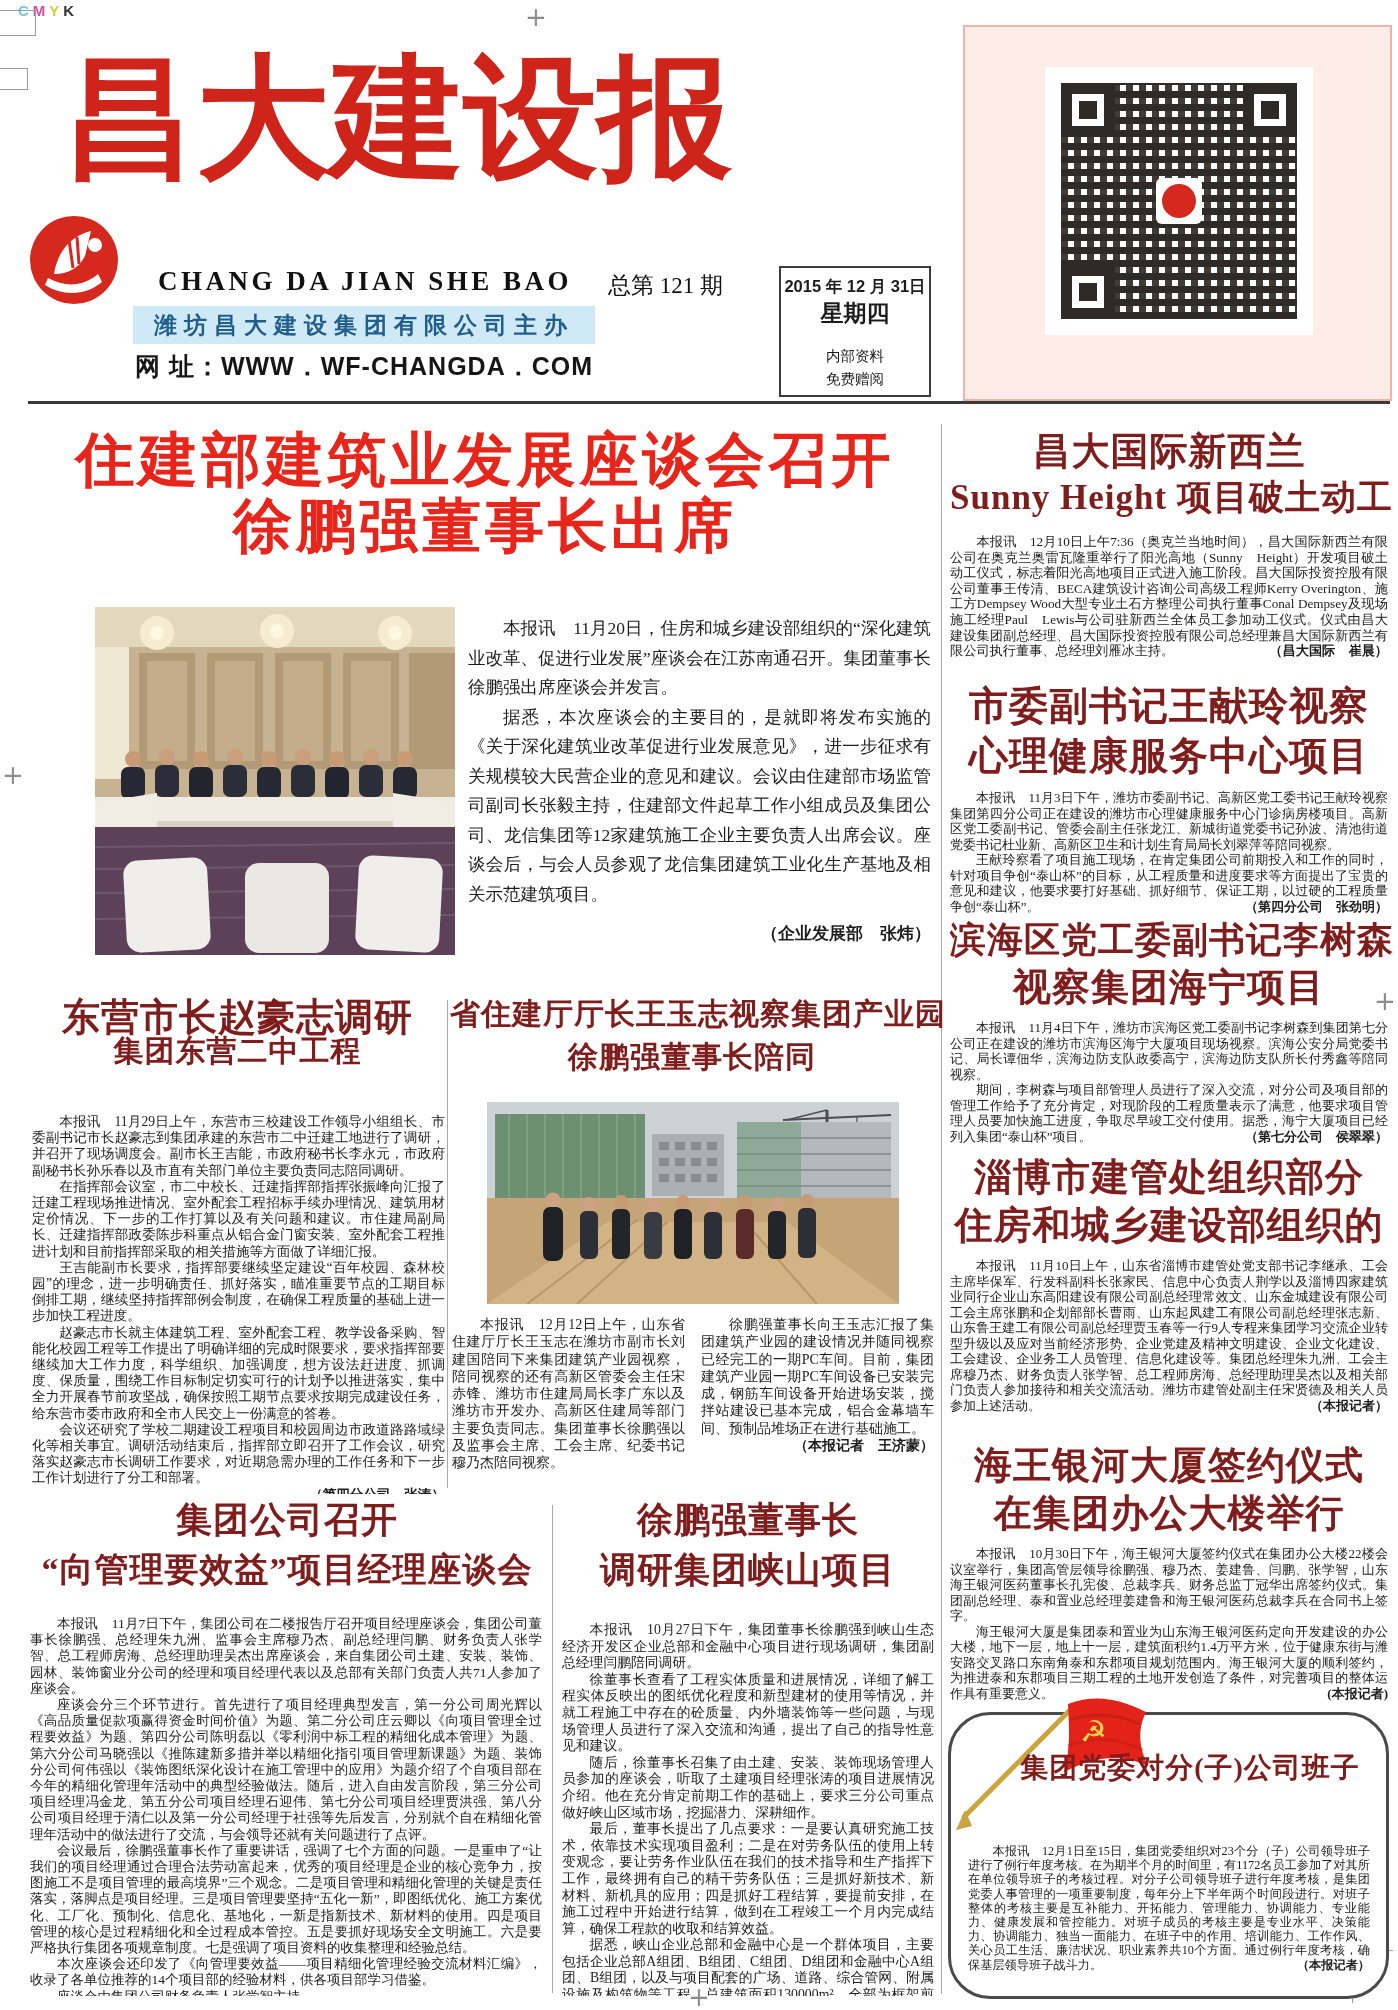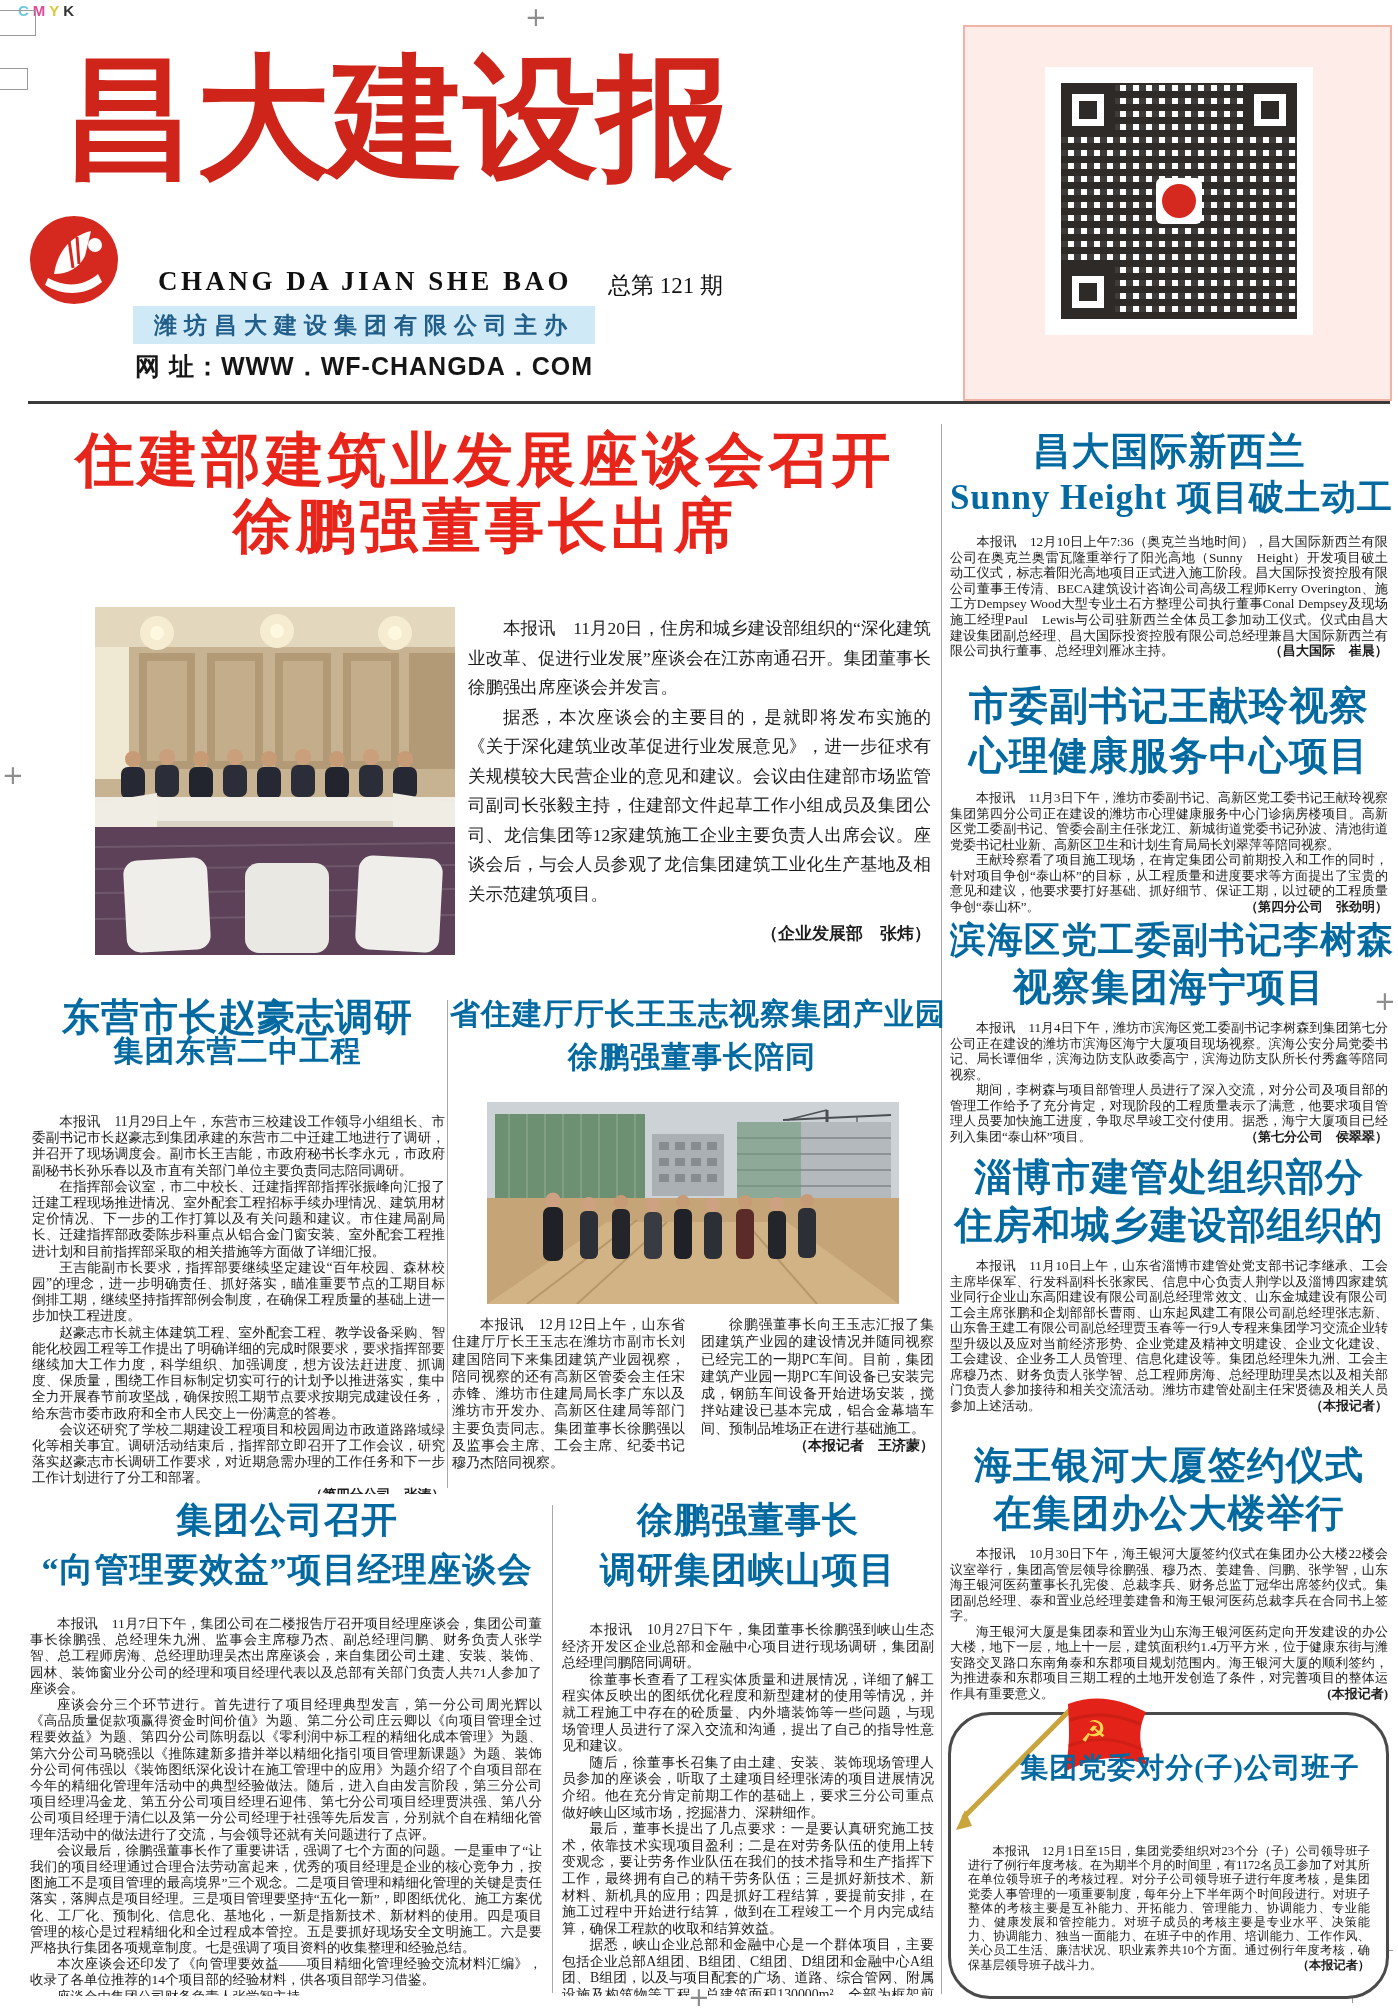--- a/index.html
+++ b/index.html
@@ -5,21 +5,21 @@
   html,body{margin:0;padding:0;background:#ffffff;}
   #page{position:relative;width:1398px;height:2010px;background:#fff;overflow:hidden;
         font-family:"Liberation Serif","DejaVu Serif",serif;color:#1c1c1c;}
   .abs{position:absolute;}
   .sans{font-family:"Liberation Sans","DejaVu Sans",sans-serif;}
   .serif{font-family:"Liberation Serif","DejaVu Serif",serif;}
   .center{text-align:center;}
   .jt{text-align:justify;}
   .bp{margin:0;text-indent:2em;}
   .byline{text-align:right;font-weight:bold;}
-  .art-title{font-family:"Liberation Serif","DejaVu Serif",serif;font-weight:bold;color:#0369a1;
+  .art-title{font-family:"Liberation Serif","DejaVu Serif",serif;font-weight:bold;color:#7f1d1d;
              text-align:center;line-height:1.15;letter-spacing:1px;white-space:nowrap;}
   .vline{position:absolute;width:1px;background:#a8a8a8;}
   .plus{position:absolute;color:#8d8d8d;font-family:"DejaVu Sans",sans-serif;font-size:26px;line-height:1;}
   
   #masthead-title{font-family:"DejaVu Sans","Liberation Sans",sans-serif;font-weight:900;color:#cf241a;
     font-size:134px;line-height:180px;letter-spacing:0px;transform:skewX(-3deg) scaleY(1.05);
     transform-origin:left top;white-space:nowrap;}
   #band{background:#cfe9f6;display:flex;align-items:center;justify-content:center;}
   #band span{color:#215e89;font-weight:bold;font-size:23px;letter-spacing:7px;}
   #datebox{border:2px solid #3c3c3c;background:#fff;text-align:center;}
@@ -72,20 +72,26 @@
   </div>
 
   <div class="abs serif center" style="left:130px;top:266px;width:470px;font-weight:bold;font-size:27px;letter-spacing:3.5px;color:#111;">CHANG DA JIAN SHE BAO</div>
   <div class="abs serif" style="left:608px;top:270px;width:160px;font-size:23px;color:#111;">总第 121 期</div>
 
   <div id="band" class="abs" style="left:133px;top:306px;width:462px;height:38px;">
     <span>潍坊昌大建设集团有限公司主办</span>
   </div>
   <div class="abs sans center" style="left:133px;top:350px;width:462px;font-weight:bold;font-size:25px;letter-spacing:1px;color:#161616;">网 址：WWW．WF-CHANGDA．COM</div>
 
+  <div id="datebox" class="abs sans" style="left:779px;top:266px;width:148px;height:127px;">
+    <div style="font-weight:bold;font-size:16.5px;margin-top:8px;">2015 年 12 月 31日</div>
+    <div style="font-weight:bold;font-size:23px;">星期四</div>
+    <div style="font-size:14.5px;margin-top:18px;">内部资料</div>
+    <div style="font-size:14.5px;margin-top:4px;">免费赠阅</div>
+  </div>
 
   <div id="pinkpanel" class="abs" style="left:963px;top:25px;width:425px;height:372px;">
     <div class="qr-pad" style="left:80px;top:40px;width:268px;height:268px;">
       <div class="qr-pattern"></div>
       <div class="finder" style="left:16px;top:16px;"></div>
       <div class="finder" style="right:16px;top:16px;"></div>
       <div class="finder" style="left:16px;bottom:16px;"></div>
       <div class="qr-logo" style="left:111px;top:111px;">
           <b></b>
         </div>

